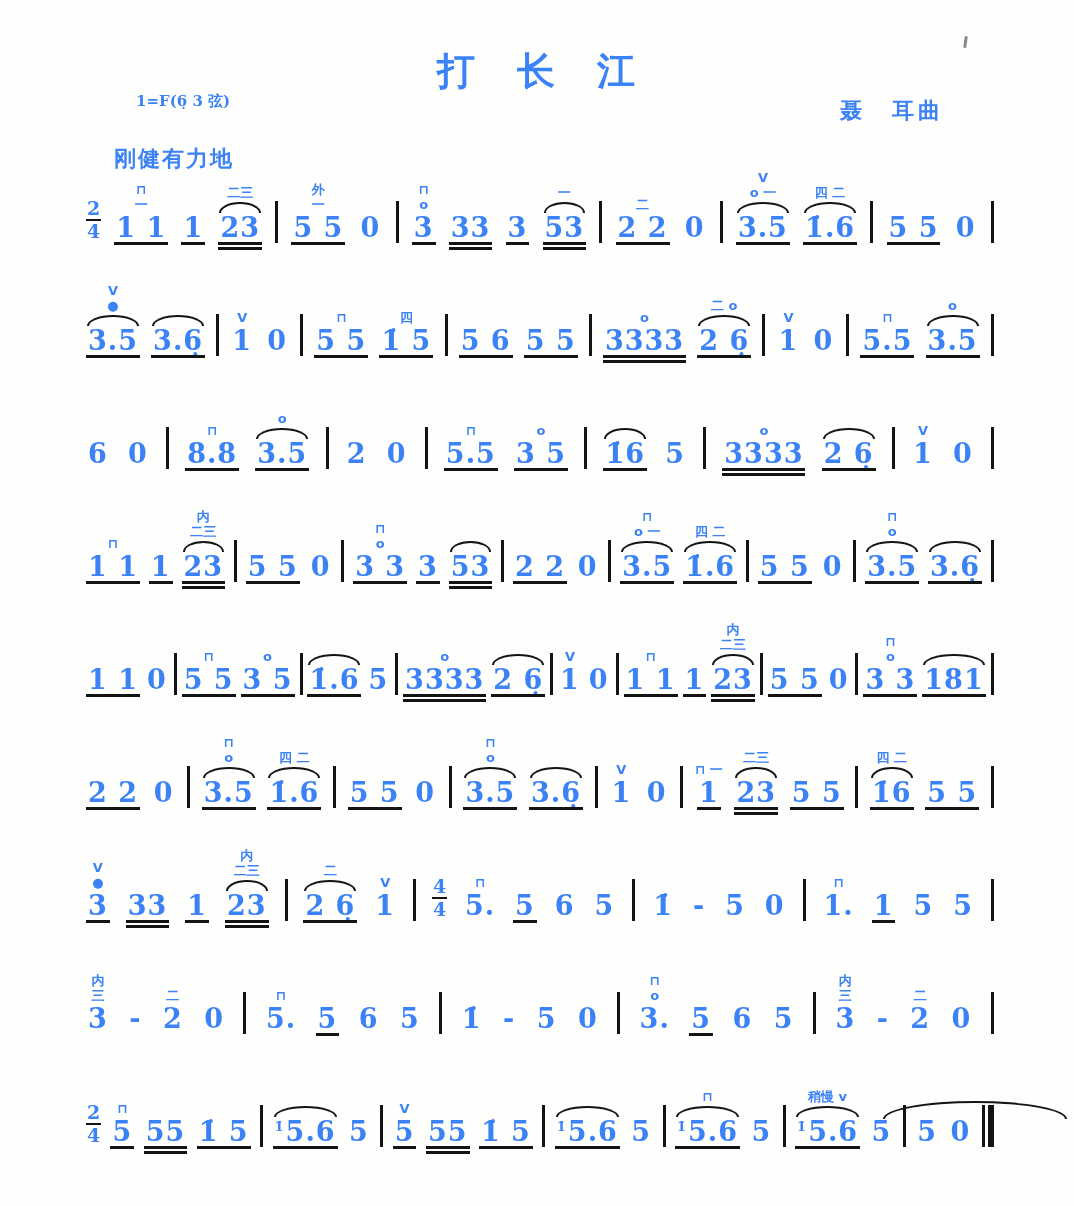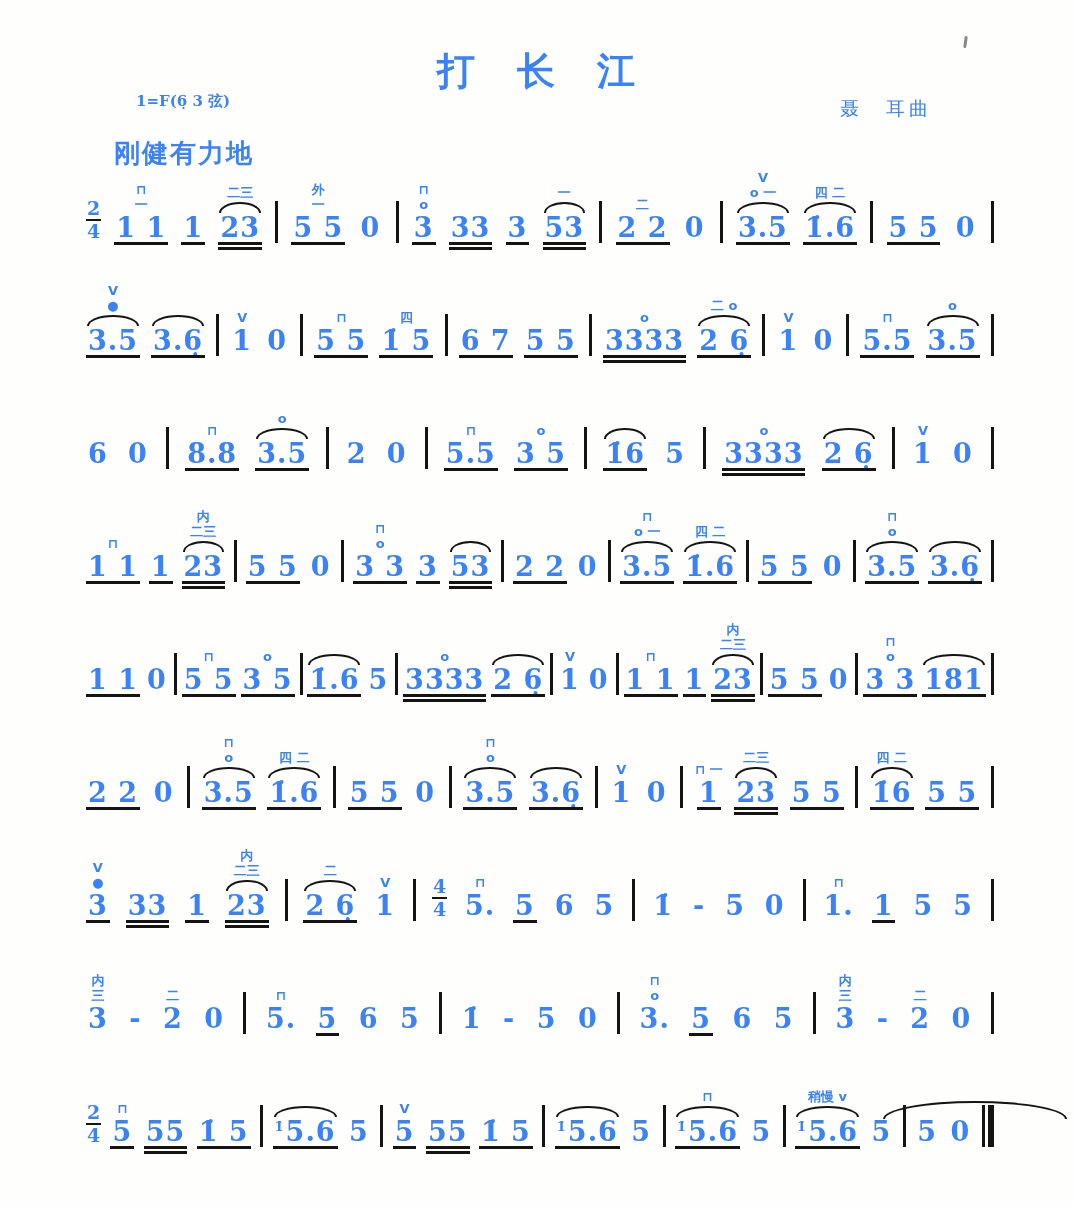--- a/index.html
+++ b/index.html
@@ -11,25 +11,25 @@
   .title {
     position:absolute; top:46px; left:0; width:100%;
     text-align:center; font-size:38px; font-weight:bold; letter-spacing:2px;
   }
   .key-sig {
     position:absolute; top:92px; left:136px;
     font-size:15px; font-weight:bold;
   }
   .composer {
     position:absolute; top:96px; left:840px;
-    font-size:19px; font-weight:normal; letter-spacing:4px;
+    font-size:22px; font-weight:bold; letter-spacing:4px;
   }
   .tempo {
-    position:absolute; top:136px; left:114px;
-    font-size:26px; font-weight:bold; letter-spacing:2px;
+    position:absolute; top:144px; left:114px;
+    font-size:22px; font-weight:bold; letter-spacing:2px;
   }
   .artifact {
     position:absolute; top:36px; left:964px; width:3px; height:12px;
     background:#555; transform:rotate(8deg); border-radius:2px; opacity:.7;
   }
   #score { position:absolute; top:132px; left:86px; width:908px; }
   .score-line {
     display:flex; justify-content:space-between; align-items:flex-end;
     height:113px;
   }
@@ -203,21 +203,21 @@
           <div class="num u1"><span>5 5</span></div>
         </div>
         <div class="tok">
           <div class="ann">
             <div class="ann-line">四</div>
           </div>
           <div class="num u1"><span>1̇ 5</span></div>
         </div>
         <div class="bar"></div>
         <div class="tok">
-          <div class="num u1"><span>6 7</span></div>
+          <div class="num u1"><span>5 6</span></div>
         </div>
         <div class="tok">
           <div class="num u1"><span>5 5</span></div>
         </div>
         <div class="bar"></div>
         <div class="tok">
           <div class="ann">
             <div class="ann-line">o</div>
           </div>
           <div class="num u2"><span>3333</span></div>

